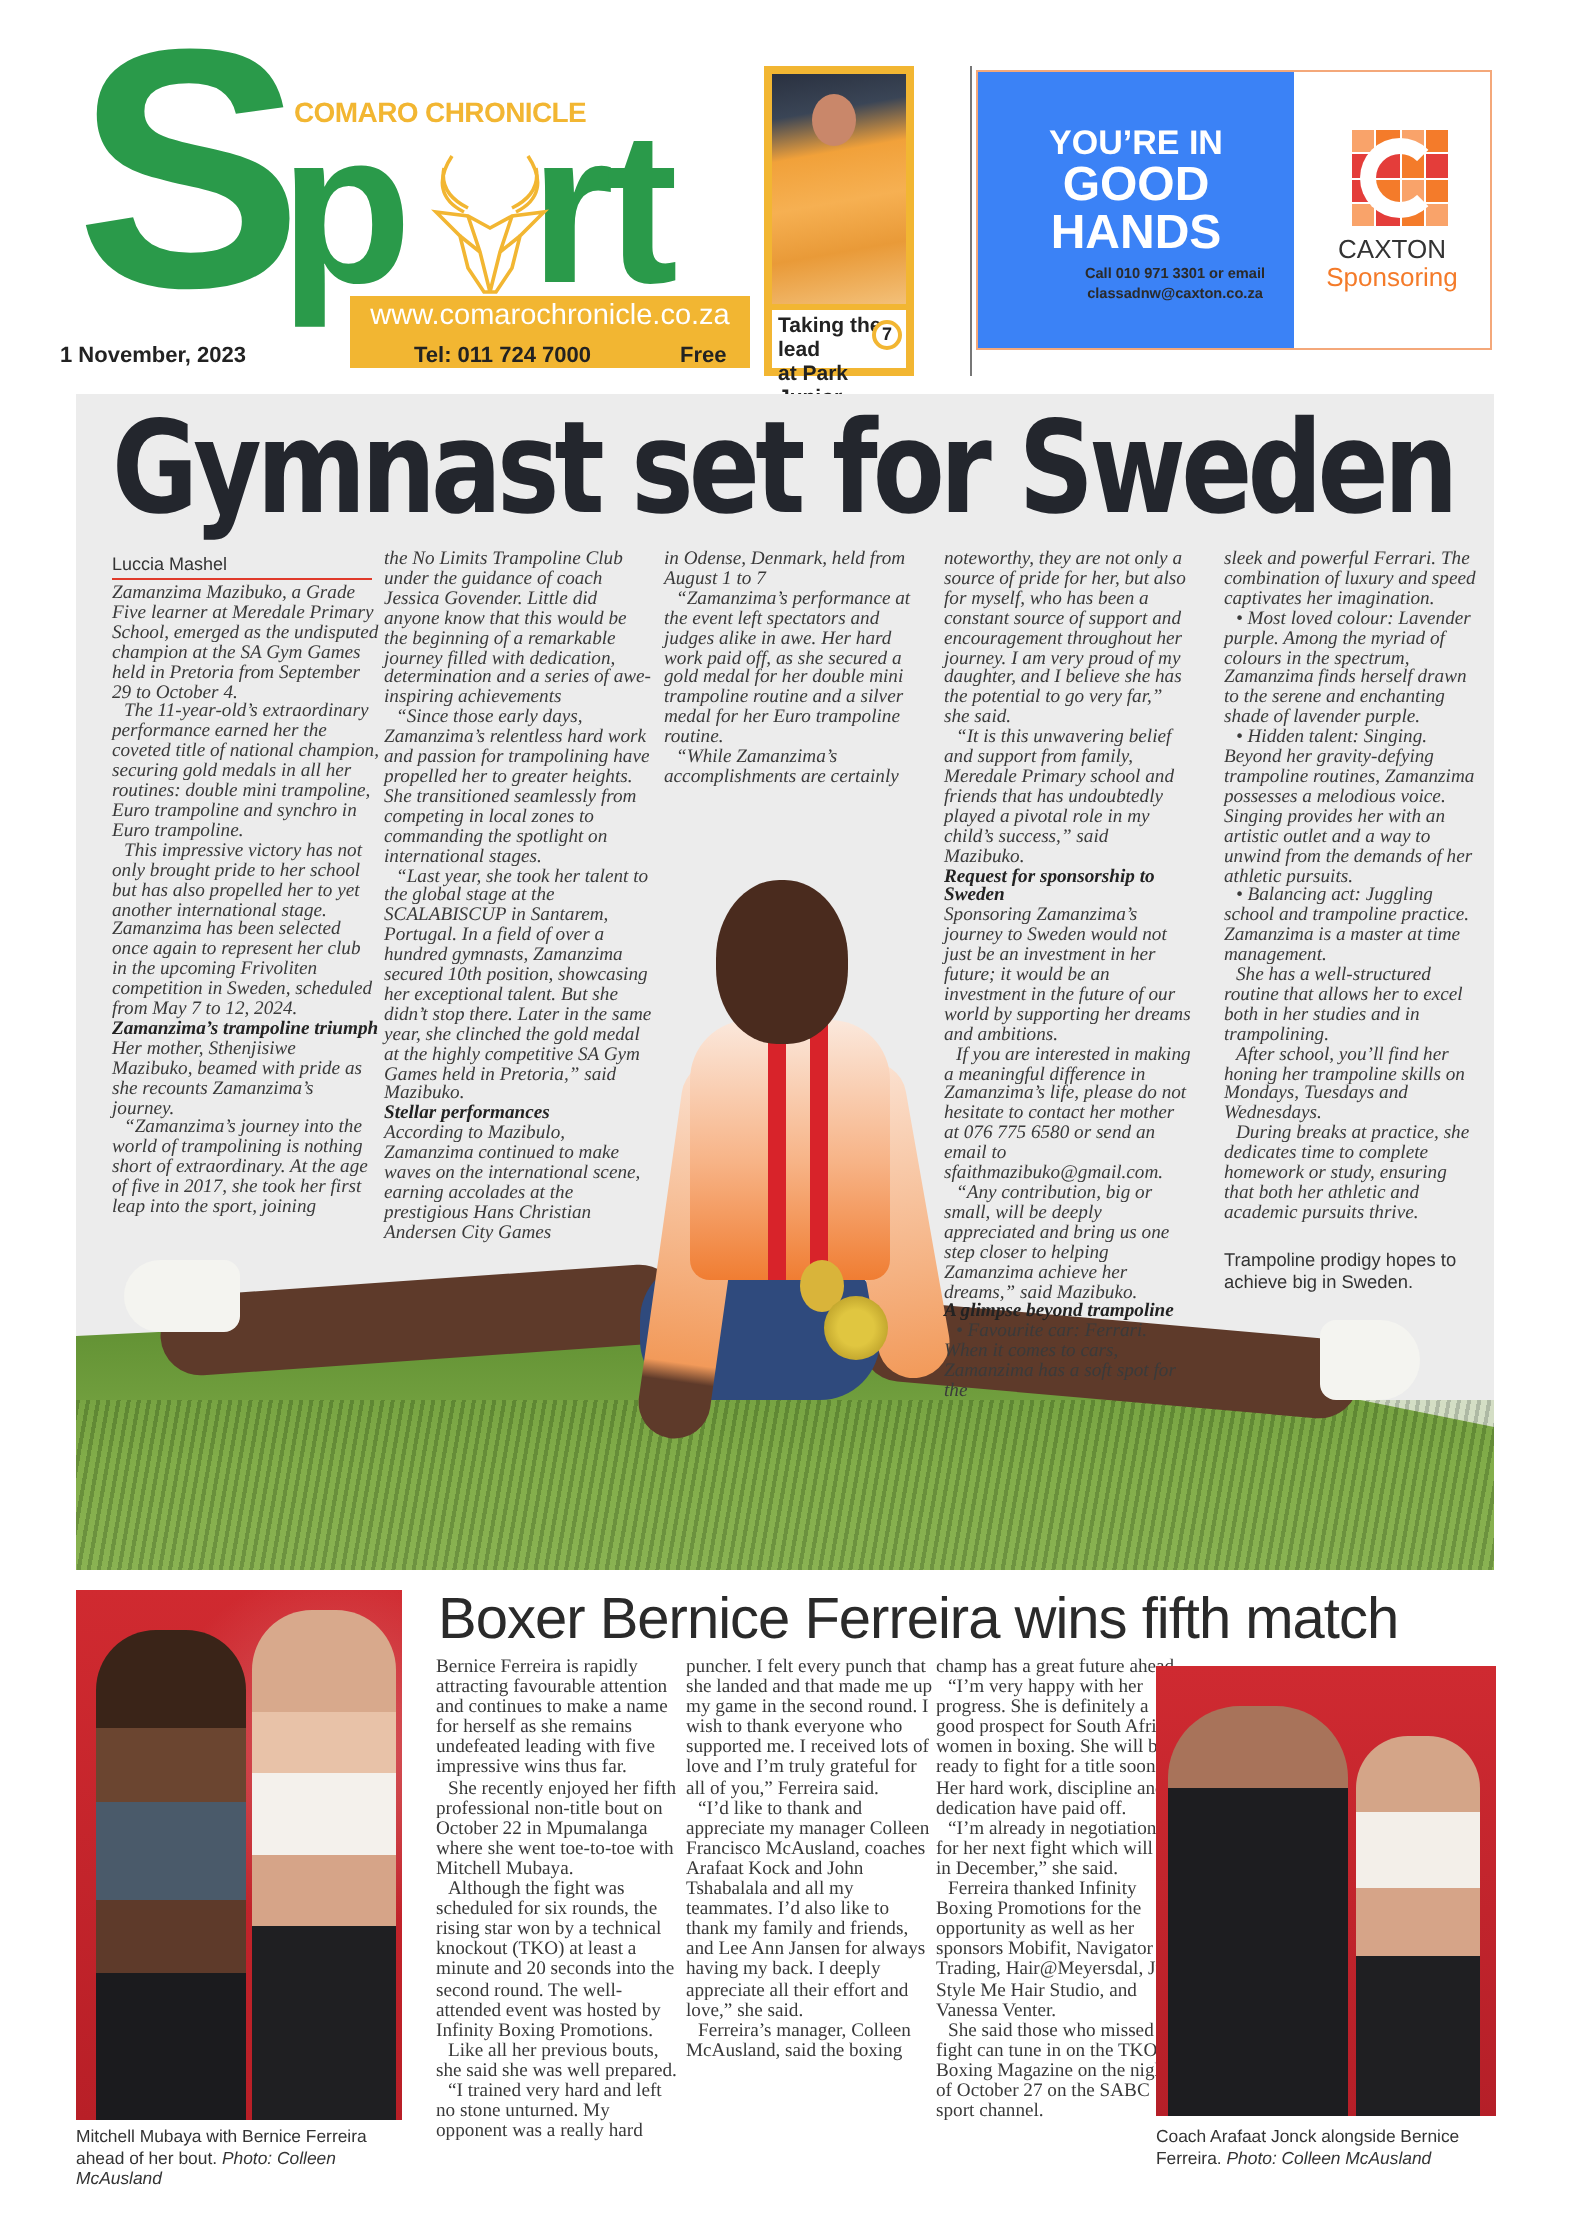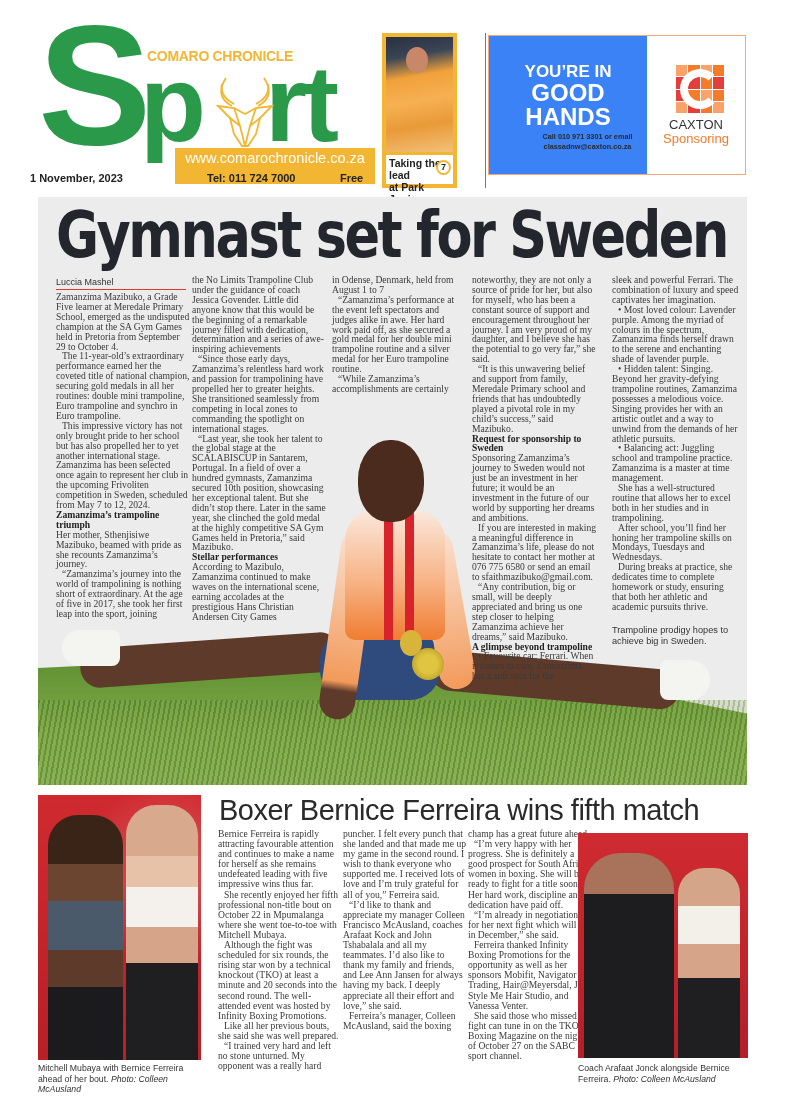--- a/index.html
+++ b/index.html
@@ -38,21 +38,21 @@
   .c-logo span.l { background: #f9a36a; }
   .c-ring { position: absolute; left: 33px; top: 33px; width: 40px; height: 40px; border: 8px solid #fff; border-radius: 50%; border-right-color: transparent; }
   .caxton { position: absolute; left: 0; width: 100%; top: 82px; text-align: center; font-family: "Liberation Sans", sans-serif; font-size: 13px; color: #333; line-height: 13px; }
   .classifieds { position: absolute; left: 0; width: 100%; top: 95px; text-align: center; font-family: "Liberation Sans", sans-serif; font-size: 13px; color: #f47b2a; }
 
   
   .story-bg { left: 38px; top: 197px; width: 709px; height: 588px; background: #ececec; }
   .headline { left: 56px; top: 196px; font-family: "DejaVu Sans", sans-serif; font-weight: 700; font-size: 64px; line-height: 78px; color: #23262d; letter-spacing: -3px; transform: scaleX(0.82); transform-origin: left top; white-space: nowrap; }
   .byline { left: 56px; top: 277px; width: 130px; font-family: "Liberation Sans", sans-serif; font-size: 9px; color: #333; border-bottom: 1.5px solid #e03a2a; padding-bottom: 2px; }
   .col { font-size: 9.6px; line-height: 9.9px; color: #3a3a3a; }
-  .col p { text-indent: 0; }
+  .col p { text-indent: 0; font-style: italic; }
   .col p.i { text-indent: 6px; }
   .col .sub { font-weight: 700; color: #222; }
   .col-1 { left: 56px; top: 292px; width: 134px; }
   .col-2 { left: 192px; top: 275px; width: 134px; }
   .col-3 { left: 332px; top: 275px; width: 124px; }
   .col-4 { left: 472px; top: 275px; width: 124px; }
   .col-5 { left: 612px; top: 275px; width: 128px; }
   .caption-main { left: 612px; top: 625px; width: 130px; font-family: "Liberation Sans", sans-serif; font-size: 9.2px; line-height: 11px; color: #333; }
 
   

